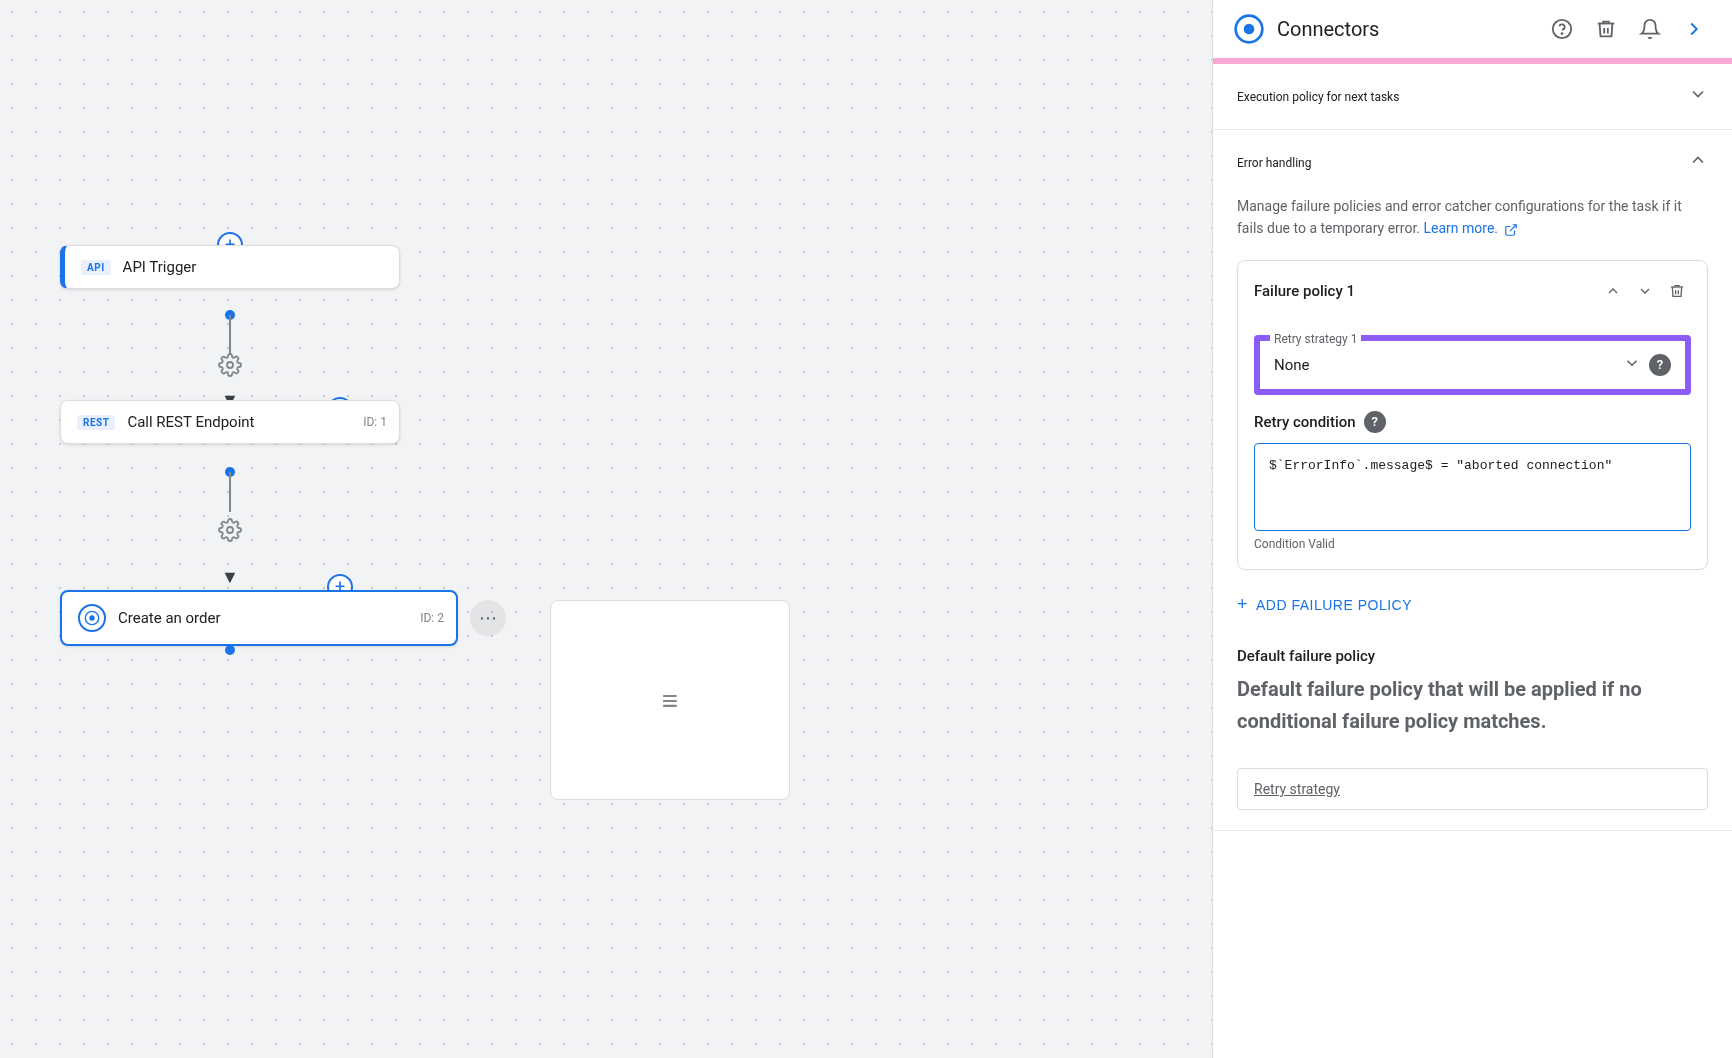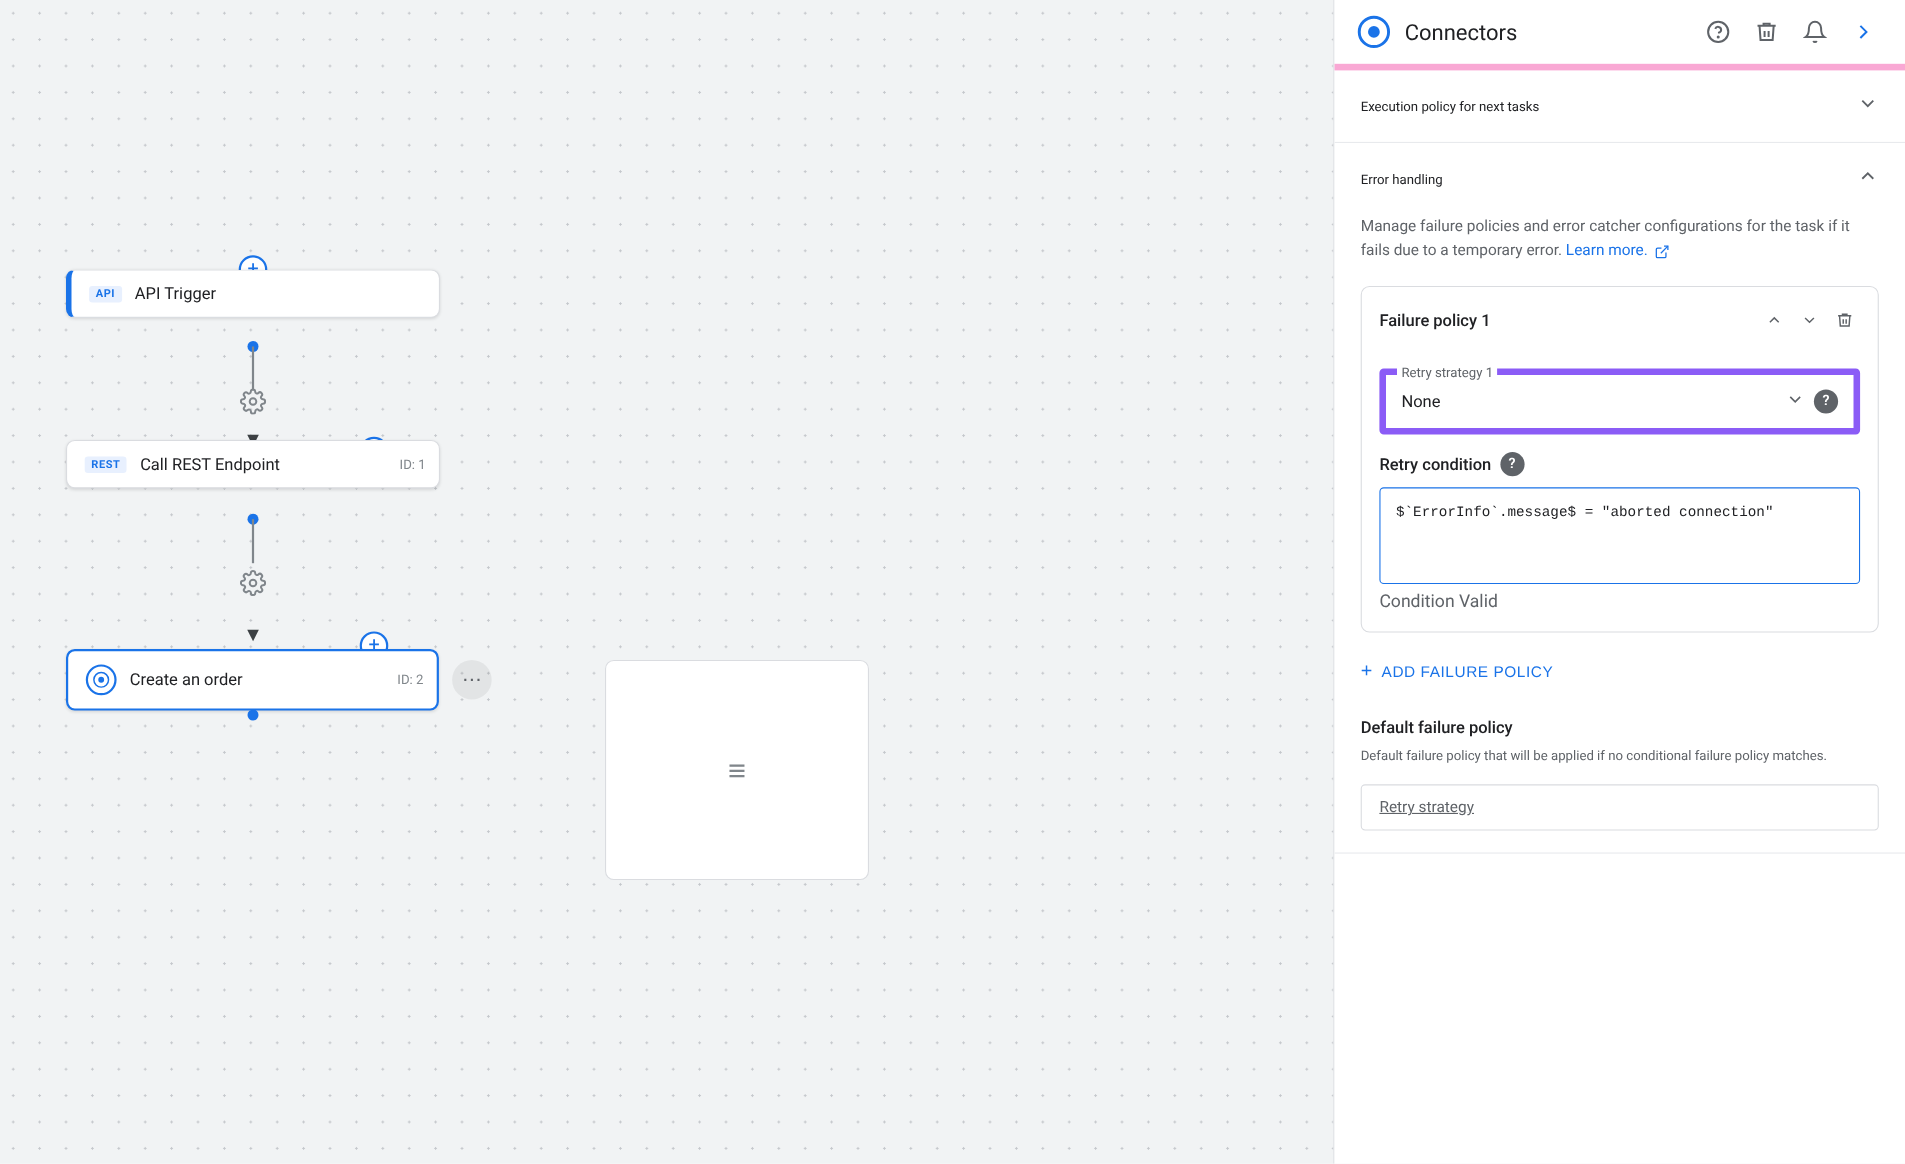--- a/index.html
+++ b/index.html
@@ -79,21 +79,21 @@
     .node-rest {
       left: 60px;
       top: 400px;
       width: 340px;
     }
 
     
     .node-create-order {
       left: 60px;
       top: 570px;
-      width: 339px;
+      width: 398px;
       border: 2px solid #1a73e8;
     }
 
     
     .connector-dot {
       position: absolute;
       width: 10px;
       height: 10px;
       background: #1a73e8;
       border-radius: 50%;
@@ -384,21 +384,21 @@
       font-size: 13px;
       color: #202124;
       line-height: 1.5;
       background: transparent;
       border: none;
       outline: none;
       width: 100%;
       resize: none;
     }
     .condition-valid {
-      font-size: 16px;
+      font-size: 12px;
       color: #5f6368;
       padding: 2px 0;
     }
 
     
     .add-failure-btn {
       display: flex;
       align-items: center;
       gap: 8px;
       background: transparent;
@@ -418,24 +418,25 @@
     }
 
     
     .default-policy-title {
       font-size: 15px;
       font-weight: 500;
       color: #202124;
       margin-bottom: 8px;
     }
     .default-policy-desc {
-      font-size: 12px;
+      font-size: 20px;
       color: #5f6368;
       line-height: 1.6;
-      margin-bottom: 16px;
+      margin-bottom: 31px;
+      font-weight: bold;
     }
     .default-policy-card {
       border: 1px solid #dadce0;
       border-radius: 4px;
     }
 
     
     .panel-content::-webkit-scrollbar { width: 6px; }
     .panel-content::-webkit-scrollbar-track { background: transparent; }
     .panel-content::-webkit-scrollbar-thumb { background: #dadce0; border-radius: 3px; }

